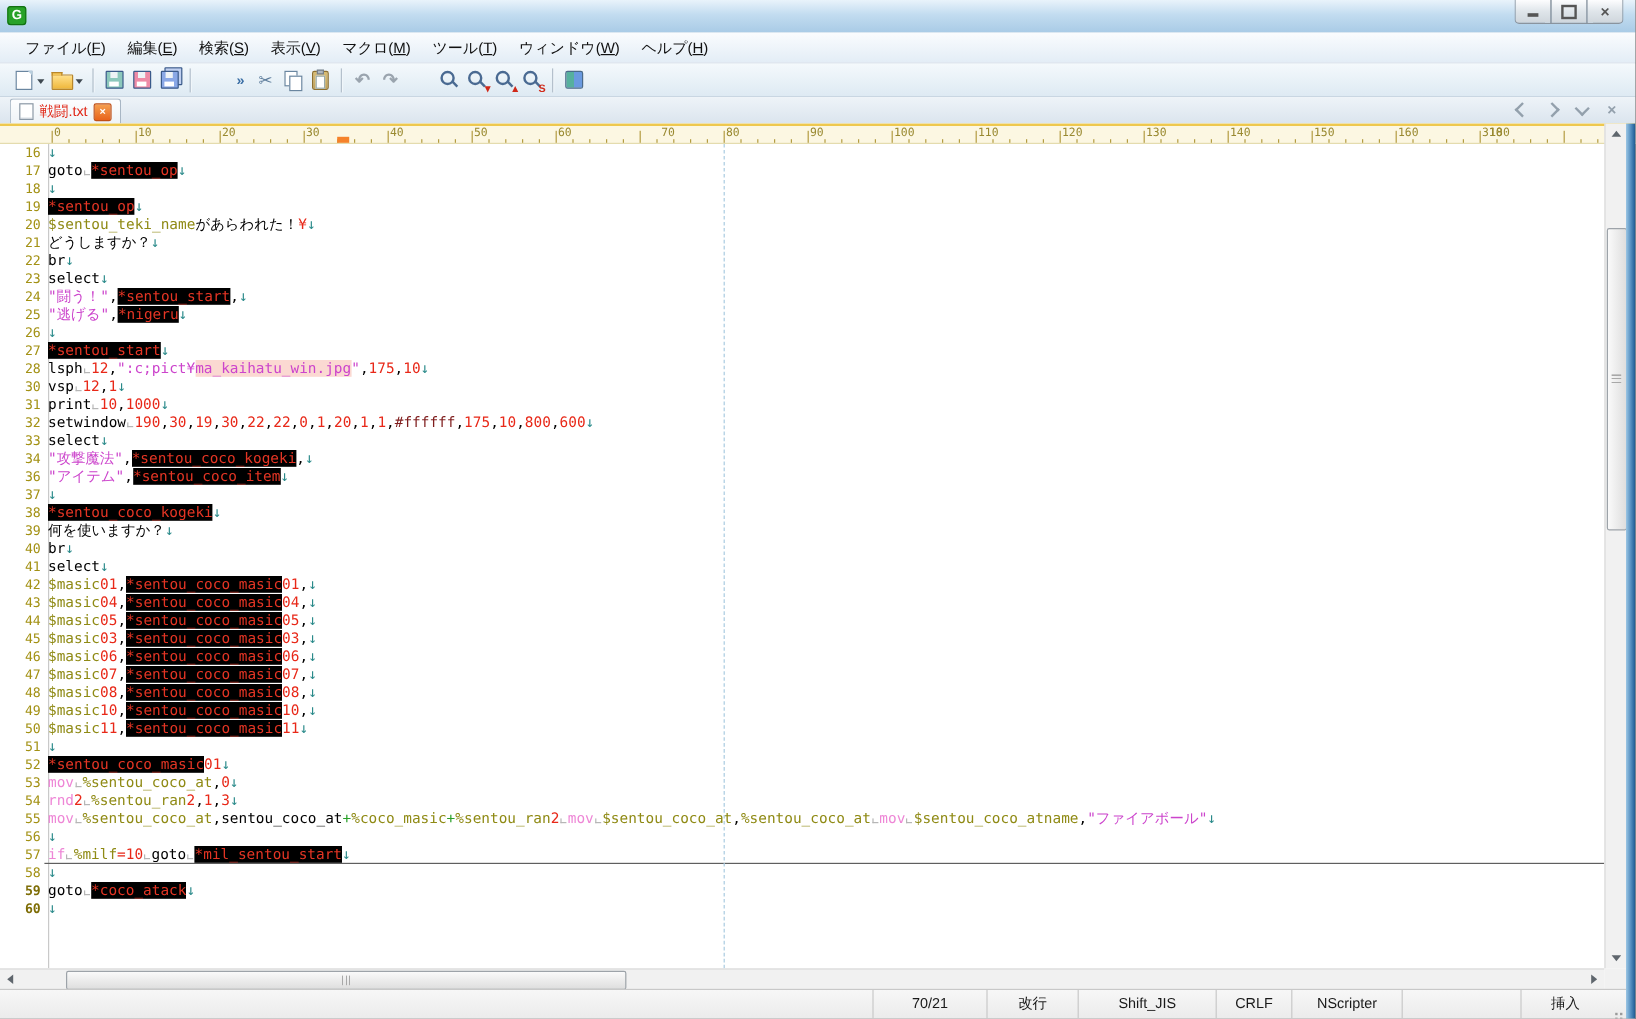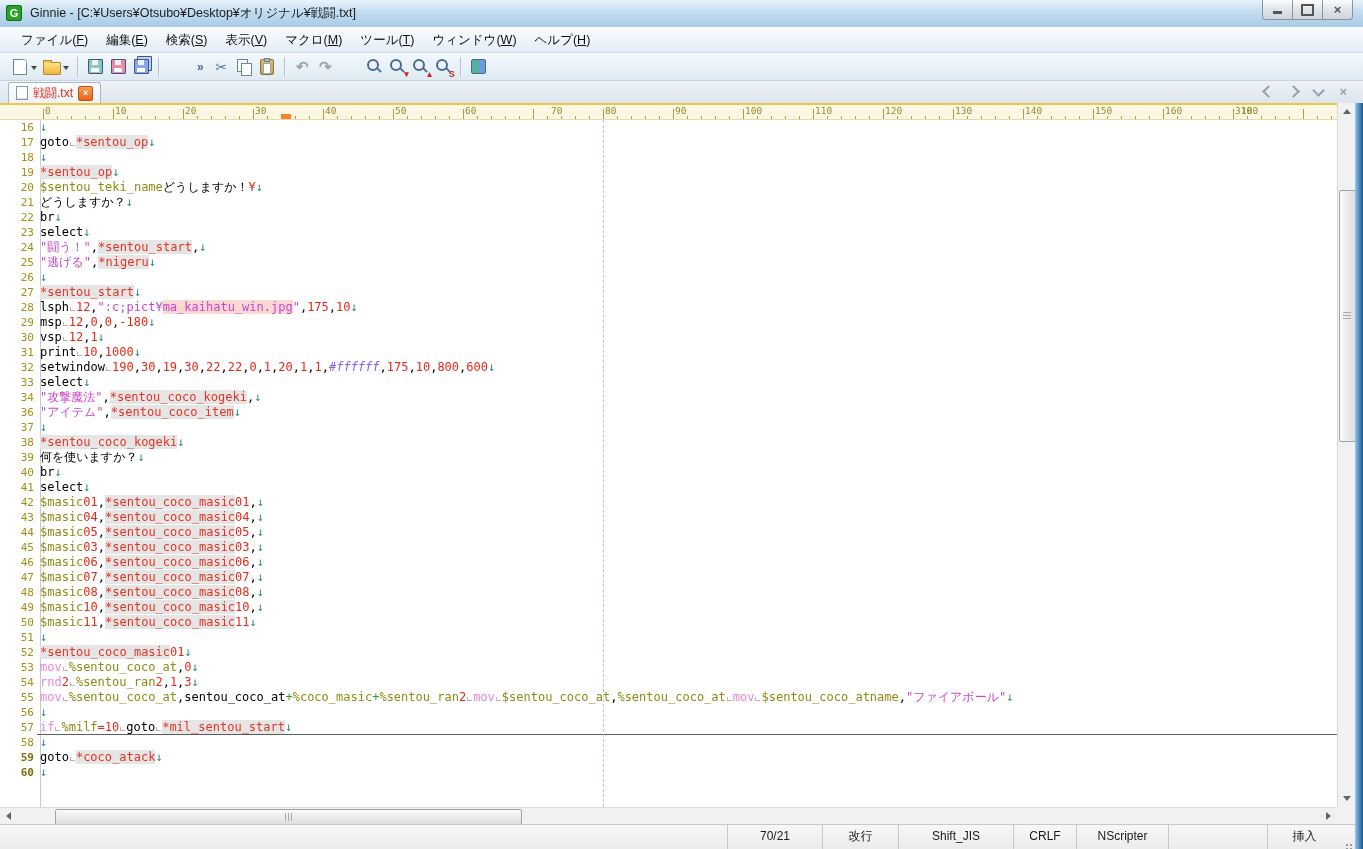--- a/index.html
+++ b/index.html
@@ -92,27 +92,27 @@
   .editor{position:absolute;left:0;top:120px;width:1337px;height:687px;background:#fff;overflow:hidden;
     font:12px "DejaVu Sans Mono",monospace;}
   .editor::before{content:"";position:absolute;left:40px;top:0;bottom:0;width:1px;background:#c9c9c9;}
   .wrapline{position:absolute;left:603px;top:0;bottom:0;border-left:1px dashed #a9cbe0;}
   .row{display:flex;height:15px;line-height:15px;white-space:pre;position:relative;}
   .ln{width:34px;flex:none;text-align:right;padding-right:3px;color:#a39114;font-size:11px;}
   .ln.mod{color:#7e6d06;font-weight:bold;}
   .lc{flex:1;padding-left:3px;box-sizing:border-box;}
   .row.cur .lc{border-bottom:1px solid #5f5f5f;}
   .t-k{color:#000;}
-  .t-l{color:#e53524;background:#e5e5e5;}
+  .t-l{color:#e53524;background:#000000;}
   .t-s{color:#cc44cc;}
   .t-S{color:#cc44cc;background:#fbd9d2;}
   .t-n{color:#e82818;}
   .t-v{color:#8f8a14;}
   .t-c{color:#ee86d6;}
-  .t-h{color:#8b5cf6;font-style:italic;}
+  .t-h{color:#7f1d1d;}
   .t-o{color:#28a028;}
   .t-y{color:#e82818;}
   .t-N{color:#2a8a8a;}
   .t-_{display:inline-block;width:7px;height:9px;position:relative;}
   .t-_::after{content:"";position:absolute;left:1px;bottom:0;width:4px;height:3px;
     border-left:1px solid #b6b6b6;border-bottom:1px solid #b6b6b6;}
 
   
   .vscroll{position:absolute;left:1337px;top:103px;width:18px;height:704px;background:#f1f1f1;border-left:1px solid #dadada;box-sizing:border-box;}
   .hscroll{position:absolute;left:0;top:807px;width:1337px;height:17px;background:#f1f1f1;border-top:1px solid #dadada;box-sizing:border-box;}
@@ -148,21 +148,20 @@
   .rborder{position:absolute;right:0;top:103px;width:8px;height:746px;
     background:linear-gradient(90deg,#9cc6e4,#5b94c4 45%,#2f6da4 80%,#1d5288);}
 </style>
 </head>
 <body>
 
 <div class="window">
 
   <div class="titlebar">
     <div class="app-icon">G</div>
-    <div class="title-text">Ginnie - [C:¥Users¥Otsubo¥Desktop¥オリジナル¥戦闘.txt]</div>
     <div class="winbtns">
       <div class="winbtn">
           <span class="g-min"></span>
         </div>
       <div class="winbtn">
           <span class="g-max"></span>
         </div>
       <div class="winbtn">
           <span class="g-x">×</span>
         </div>
@@ -370,30 +369,29 @@
       <i class="tick" style="left: 1345px;"></i>
       <i class="caretmark" style="left: 281px;"></i>
     </div>
 
   <div class="editor">
     <div>
         <div class="row"><span class="ln">16</span><span class="lc"><span class="t-N">↓</span></span></div>
         <div class="row"><span class="ln">17</span><span class="lc"><span class="t-k">goto</span><span class="t-_"></span><span class="t-l">*sentou_op</span><span class="t-N">↓</span></span></div>
         <div class="row"><span class="ln">18</span><span class="lc"><span class="t-N">↓</span></span></div>
         <div class="row"><span class="ln">19</span><span class="lc"><span class="t-l">*sentou_op</span><span class="t-N">↓</span></span></div>
-        <div class="row"><span class="ln">20</span><span class="lc"><span class="t-v">$sentou_teki_name</span><span class="t-k">どうしますか！</span><span class="t-y">¥</span><span class="t-N">↓</span></span></div>
+        <div class="row"><span class="ln">20</span><span class="lc"><span class="t-v">$sentou_teki_name</span><span class="t-k">があらわれた！</span><span class="t-y">¥</span><span class="t-N">↓</span></span></div>
         <div class="row"><span class="ln">21</span><span class="lc"><span class="t-k">どうしますか？</span><span class="t-N">↓</span></span></div>
         <div class="row"><span class="ln">22</span><span class="lc"><span class="t-k">br</span><span class="t-N">↓</span></span></div>
         <div class="row"><span class="ln">23</span><span class="lc"><span class="t-k">select</span><span class="t-N">↓</span></span></div>
         <div class="row"><span class="ln">24</span><span class="lc"><span class="t-s">"闘う！"</span><span class="t-k">,</span><span class="t-l">*sentou_start</span><span class="t-k">,</span><span class="t-N">↓</span></span></div>
         <div class="row"><span class="ln">25</span><span class="lc"><span class="t-s">"逃げる"</span><span class="t-k">,</span><span class="t-l">*nigeru</span><span class="t-N">↓</span></span></div>
         <div class="row"><span class="ln">26</span><span class="lc"><span class="t-N">↓</span></span></div>
         <div class="row"><span class="ln">27</span><span class="lc"><span class="t-l">*sentou_start</span><span class="t-N">↓</span></span></div>
         <div class="row"><span class="ln">28</span><span class="lc"><span class="t-k">lsph</span><span class="t-_"></span><span class="t-n">12</span><span class="t-k">,</span><span class="t-s">":c;pict¥</span><span class="t-S">ma_kaihatu_win.jpg</span><span class="t-s">"</span><span class="t-k">,</span><span class="t-n">175</span><span class="t-k">,</span><span class="t-n">10</span><span class="t-N">↓</span></span></div>
-        <div class="row"><span class="ln">29</span><span class="lc"><span class="t-k">msp</span><span class="t-_"></span><span class="t-n">12</span><span class="t-k">,</span><span class="t-n">0</span><span class="t-k">,</span><span class="t-n">0</span><span class="t-k">,</span><span class="t-n">-180</span><span class="t-N">↓</span></span></div>
         <div class="row"><span class="ln">30</span><span class="lc"><span class="t-k">vsp</span><span class="t-_"></span><span class="t-n">12</span><span class="t-k">,</span><span class="t-n">1</span><span class="t-N">↓</span></span></div>
         <div class="row"><span class="ln">31</span><span class="lc"><span class="t-k">print</span><span class="t-_"></span><span class="t-n">10</span><span class="t-k">,</span><span class="t-n">1000</span><span class="t-N">↓</span></span></div>
         <div class="row"><span class="ln">32</span><span class="lc"><span class="t-k">setwindow</span><span class="t-_"></span><span class="t-n">190</span><span class="t-k">,</span><span class="t-n">30</span><span class="t-k">,</span><span class="t-n">19</span><span class="t-k">,</span><span class="t-n">30</span><span class="t-k">,</span><span class="t-n">22</span><span class="t-k">,</span><span class="t-n">22</span><span class="t-k">,</span><span class="t-n">0</span><span class="t-k">,</span><span class="t-n">1</span><span class="t-k">,</span><span class="t-n">20</span><span class="t-k">,</span><span class="t-n">1</span><span class="t-k">,</span><span class="t-n">1</span><span class="t-k">,</span><span class="t-h">#ffffff</span><span class="t-k">,</span><span class="t-n">175</span><span class="t-k">,</span><span class="t-n">10</span><span class="t-k">,</span><span class="t-n">800</span><span class="t-k">,</span><span class="t-n">600</span><span class="t-N">↓</span></span></div>
         <div class="row"><span class="ln">33</span><span class="lc"><span class="t-k">select</span><span class="t-N">↓</span></span></div>
         <div class="row"><span class="ln">34</span><span class="lc"><span class="t-s">"攻撃魔法"</span><span class="t-k">,</span><span class="t-l">*sentou_coco_kogeki</span><span class="t-k">,</span><span class="t-N">↓</span></span></div>
         <div class="row"><span class="ln">36</span><span class="lc"><span class="t-s">"アイテム"</span><span class="t-k">,</span><span class="t-l">*sentou_coco_item</span><span class="t-N">↓</span></span></div>
         <div class="row"><span class="ln">37</span><span class="lc"><span class="t-N">↓</span></span></div>
         <div class="row"><span class="ln">38</span><span class="lc"><span class="t-l">*sentou_coco_kogeki</span><span class="t-N">↓</span></span></div>
         <div class="row"><span class="ln">39</span><span class="lc"><span class="t-k">何を使いますか？</span><span class="t-N">↓</span></span></div>
         <div class="row"><span class="ln">40</span><span class="lc"><span class="t-k">br</span><span class="t-N">↓</span></span></div>

